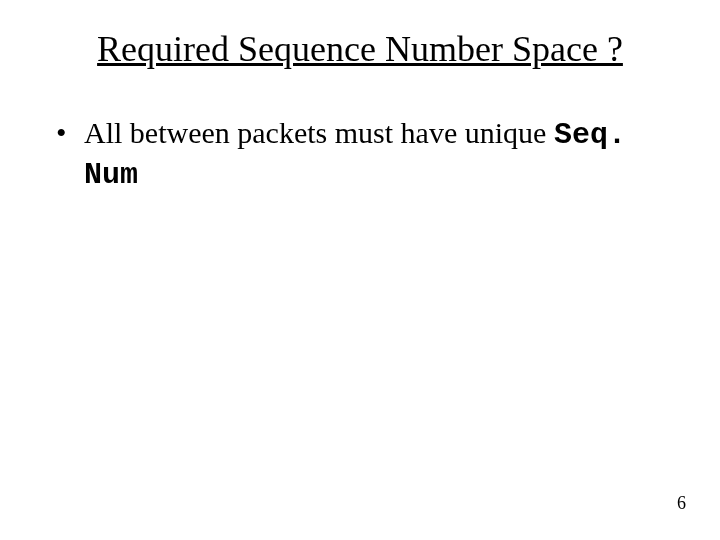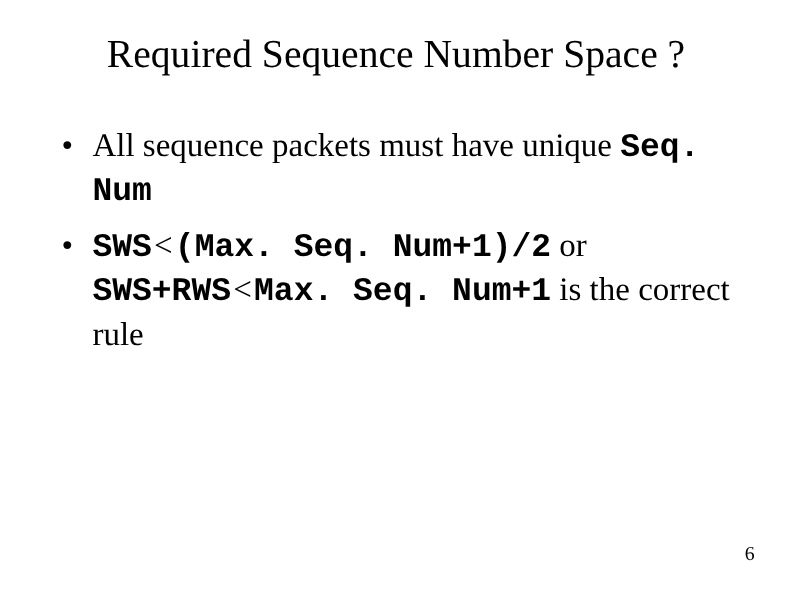--- a/index.html
+++ b/index.html
@@ -16,20 +16,21 @@
     height: 540px;
     position: relative;
     box-sizing: border-box;
     padding: 28px 48px 20px 48px;
   }
   .title {
     font-size: 36px;
     text-align: center;
     margin: 0 0 44px 0;
     font-weight: normal;
+    text-decoration: underline;
   }
   ul.bullets {
     list-style: none;
     padding: 0 0 0 8px;
     margin: 0;
     font-size: 30px;
     line-height: 1.28;
   }
   ul.bullets > li {
     position: relative;
@@ -61,26 +62,22 @@
 </head>
 <body>
 
 <div class="slide">
 
   <h1 class="title">Required Sequence Number Space ?</h1>
 
   <ul class="bullets">
 
     <li>
-      <span>All sequence packets must have unique </span><span class="mono">Seq. Num</span>
+      <span>All between packets must have unique </span><span class="mono">Seq. Num</span>
     </li>
 
-    <li>
-      <span class="mono">SWS</span><span class="lt">&lt;</span><span class="mono">(Max. Seq. Num+1)/2</span><span> or </span><br>
-      <span class="mono">SWS+RWS</span><span class="lt">&lt;</span><span class="mono">Max. Seq. Num+1</span><span> is the correct rule</span>
-    </li>
 
 
   </ul>
 
   <div class="pagenum">6</div>
 
 </div>
 
 </body></html>

